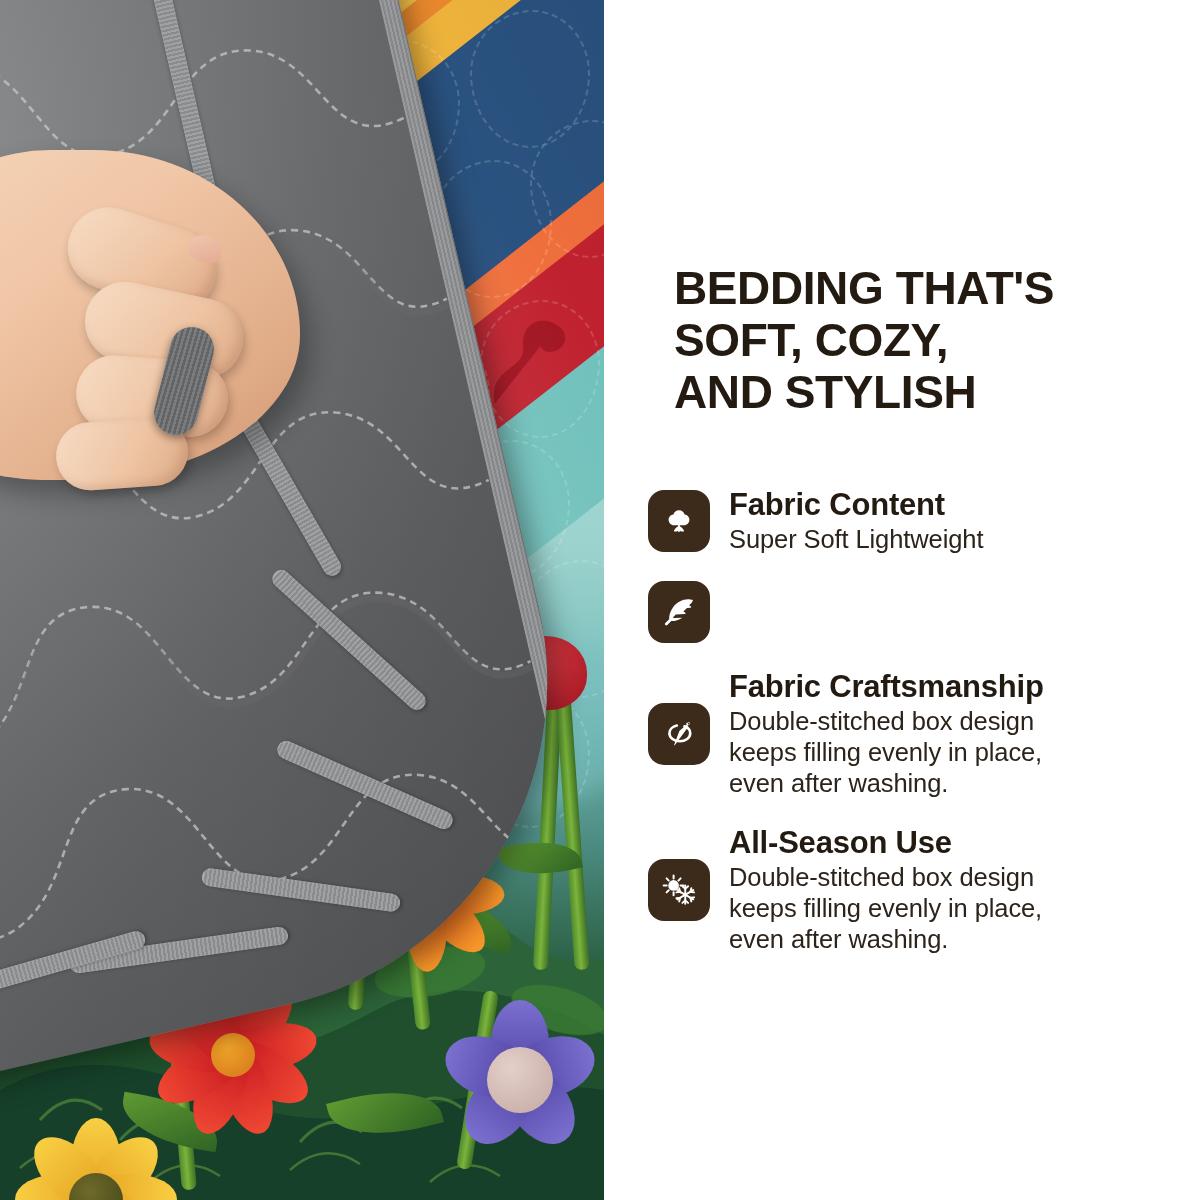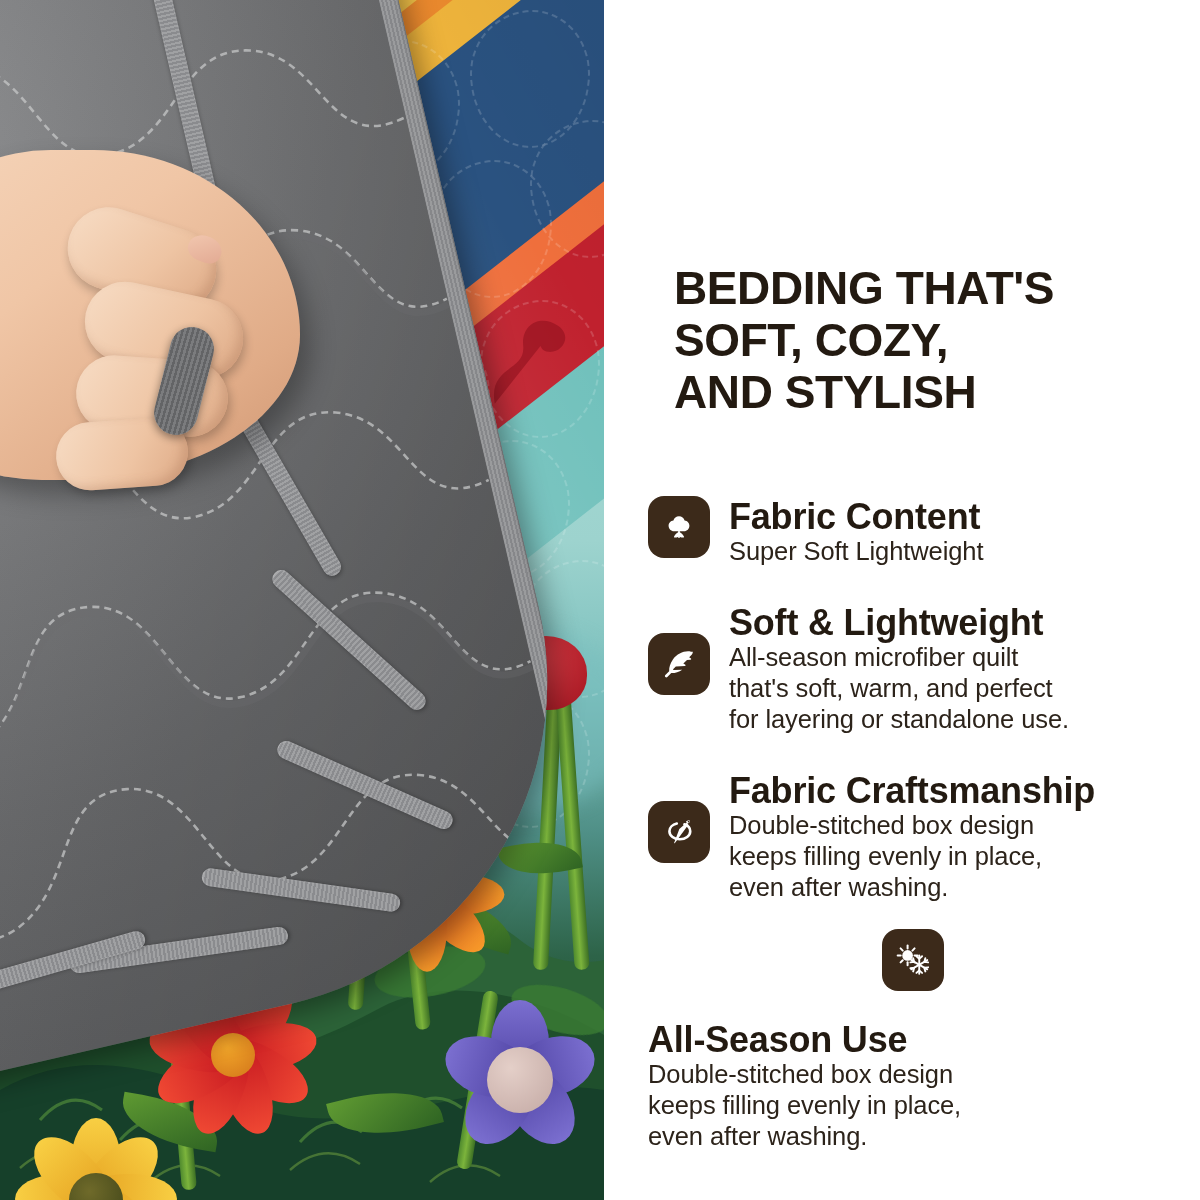--- a/index.html
+++ b/index.html
@@ -180,36 +180,35 @@
     white-space:pre-line;
   }
 
   .features{
     position:absolute; left:44px; top:487px; right:22px;
   }
   .feature{
     display:flex; align-items:flex-start; gap:19px;
     margin-bottom:26px;
   }
-  .feature:last-child{ margin-bottom:0;flex-direction:column; }
+  .feature:last-child{ margin-bottom:0; }
 
   .badge{
     flex:0 0 62px; width:62px; height:62px;
     background:#3c2a1a; border-radius:16px;
     display:flex; align-items:center; justify-content:center;
     margin-top:4px;
   }
   .badge svg{ width:40px; height:40px; display:block; }
 
   .feat-text{ flex:1 1 auto; padding-top:0; }
   .feat-title{
-    font-size:36px; line-height:36px; font-weight:700;
+    font-size:31px; line-height:36px; font-weight:700;
     color:#231a11; letter-spacing:-0.2px;
     margin-bottom:1px;
-    margin-top:12px;
   }
   .feat-desc{
     font-size:25.5px; line-height:31px; font-weight:400;
     color:#2c231a; letter-spacing:-0.1px;
     white-space:pre-line;
   }
 
   
   .feature.align-mid .badge{ align-self:center; margin-top:0; }
 </style>
@@ -421,26 +420,20 @@
       </div>
 
       <div class="feature align-mid">
         <div class="badge">
           <svg viewBox="0 0 48 48" aria-hidden="true">
             <g fill="#ffffff">
               <path d="M38.4 9.2c-7.6-1.6-16.4 2.1-21.7 9.3-3.3 4.5-4.8 9.6-4.5 14.1l-4.6 4.6c-.7.7-.7 1.8 0 2.4.7.7 1.8.7 2.4 0l4.7-4.7c4.2.2 9-1.2 13.2-4.1l-10.1.4c-.7 0-1.1-.8-.6-1.3l3-2.9 10.9-.6c.8 0 1.1-1 .5-1.4l-2.4-1.6 4.4-4.3 4.2-.3c.8 0 1.1-1 .5-1.4l-2.1-1.4 3-3c.7-.7 1.1-1.6 1.2-2.5l.2-1c.1-.2-.1-.3-.2-.3z"></path>
             </g>
           </svg>
         </div>
-        <div class="feat-text">
-          <div class="feat-title">Soft &amp; Lightweight</div>
-          <div class="feat-desc">All-season microfiber quilt
-that's soft, warm, and perfect
-for layering or standalone use.</div>
-        </div>
       </div>
 
       <div class="feature align-mid">
         <div class="badge">
           <svg viewBox="0 0 48 48" aria-hidden="true">
             <g fill="none" stroke="#ffffff" stroke-width="3.1" stroke-linecap="round" stroke-linejoin="round">
               <path d="M30.5 14.8c4.4 1.5 7 4.6 7 8.3 0 5.3-5.6 9.6-12.5 9.6S12.5 28.4 12.5 23.1c0-4.3 3.7-8 8.9-9.2"></path>
             </g>
             <g fill="#ffffff">
               <path d="M34.6 10.1c.7-.6 1.8-.5 2.3.3.5.8.3 1.8-.5 2.3l-2.2 1.4-1.9-2.8 2.3-1.2z"></path>

